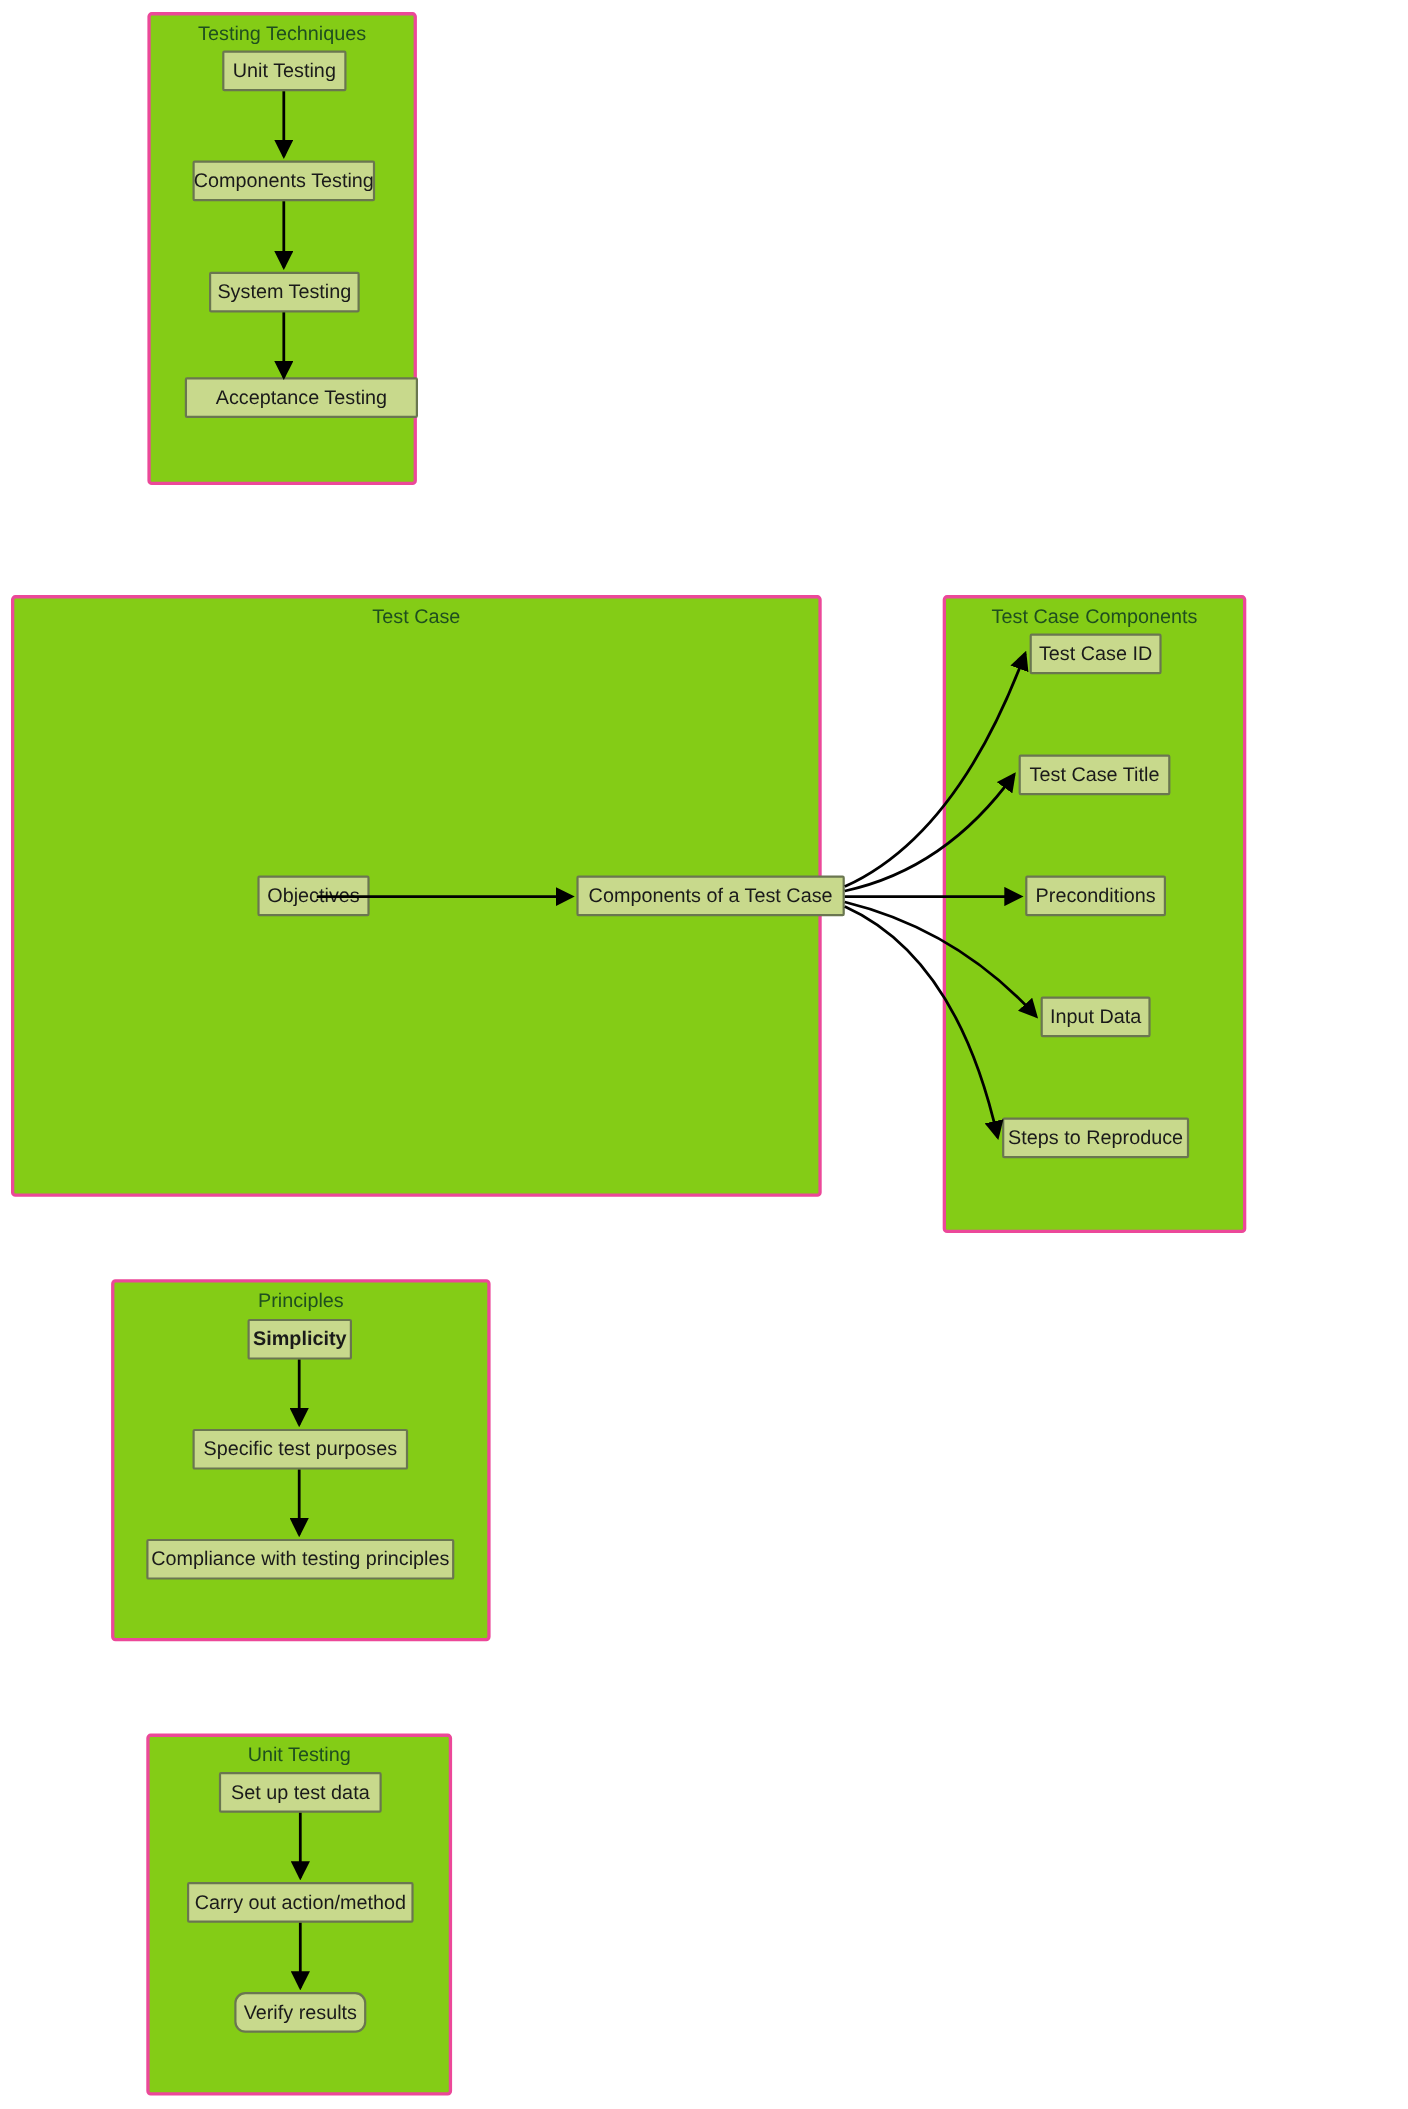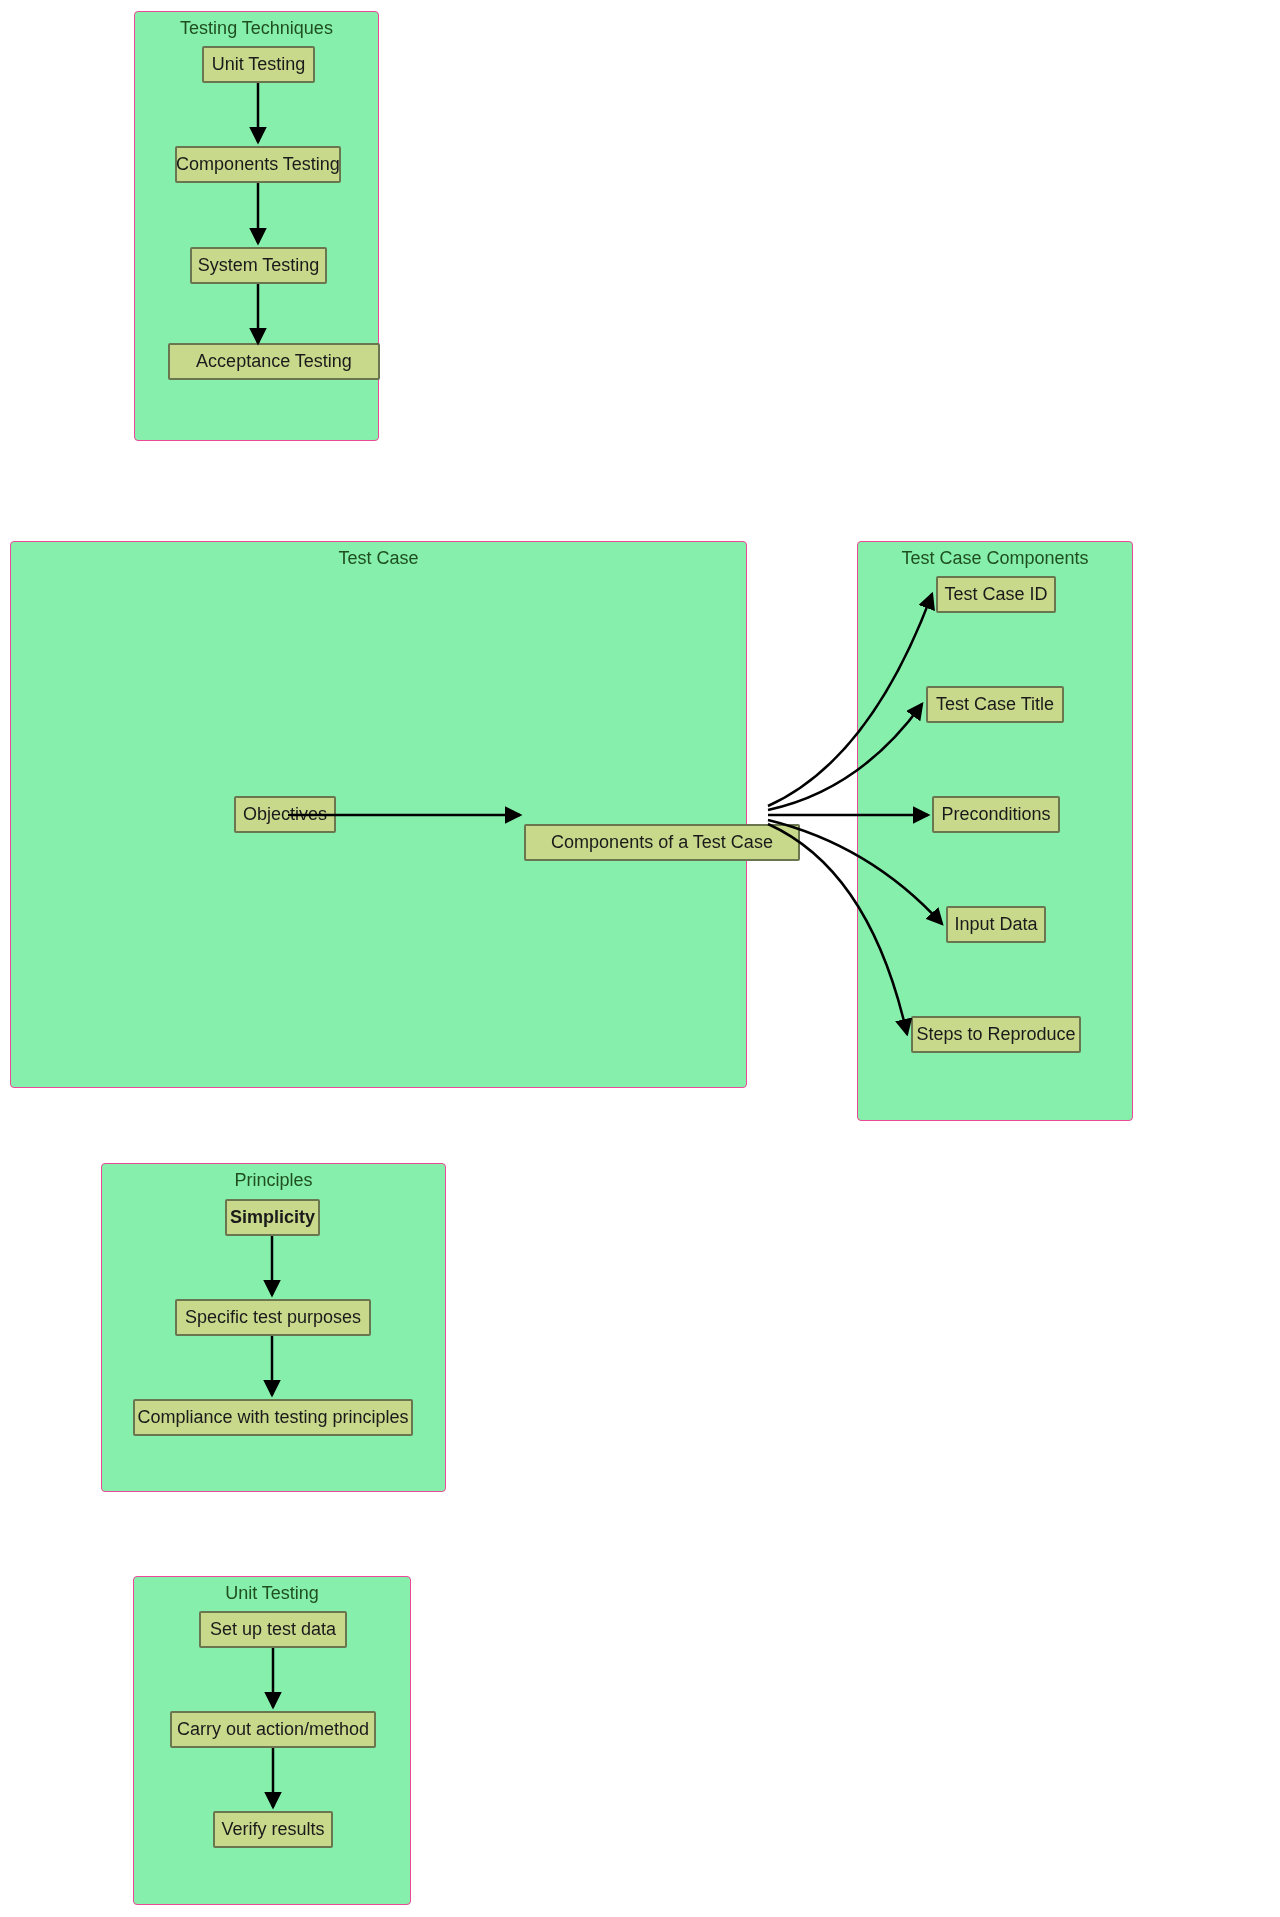--- a/index.html
+++ b/index.html
@@ -5,22 +5,22 @@
   * { box-sizing: border-box; margin: 0; padding: 0; }
   body {
     font-family: Arial, Helvetica, sans-serif;
     background: #ffffff;
     position: relative;
     width: 1280px;
     height: 1917px;
   }
   .cluster {
     position: absolute;
-    background: #86efac;
-    border: 1px solid #ec4899;
+    background: #84cc16;
+    border: 3px solid #ec4899;
     border-radius: 4px;
   }
   .cluster-title {
     position: absolute;
     top: 6px;
     left: 0;
     width: 100%;
     text-align: center;
     color: #1f4f1f;
     font-size: 18px;
@@ -55,21 +55,21 @@
 </div>
 <div class="node" style="left:202px; top:46px; width:113px; height:37px;">Unit Testing</div>
 <div class="node" style="left:175px; top:146px; width:166px; height:37px;">Components Testing</div>
 <div class="node" style="left:190px; top:247px; width:137px; height:37px;">System Testing</div>
 <div class="node" style="left:168px; top:343px; width:212px; height:37px;">Acceptance Testing</div>
 
 <div class="cluster" style="left:10px; top:541px; width:737px; height:547px;">
   <div class="cluster-title">Test Case</div>
 </div>
 <div class="node" style="left:186px; top:796px; width:102px; height:37px;margin-left:48px;">Objectives</div>
-<div class="node" style="left:524px; top:796px; width:276px; height:37px;margin-top:28px;">Components of a Test Case</div>
+<div class="node" style="left:524px; top:796px; width:244px; height:37px;">Components of a Test Case</div>
 
 <div class="cluster" style="left:857px; top:541px; width:276px; height:580px;">
   <div class="cluster-title">Test Case Components</div>
 </div>
 <div class="node" style="left:936px; top:576px; width:120px; height:37px;">Test Case ID</div>
 <div class="node" style="left:926px; top:686px; width:138px; height:37px;">Test Case Title</div>
 <div class="node" style="left:932px; top:796px; width:128px; height:37px;">Preconditions</div>
 <div class="node" style="left:946px; top:906px; width:100px; height:37px;">Input Data</div>
 <div class="node" style="left:911px; top:1016px; width:170px; height:37px;">Steps to Reproduce</div>
 
@@ -78,21 +78,21 @@
 </div>
 <div class="node" style="left:225px; top:1199px; width:95px; height:37px;font-weight:bold;">Simplicity</div>
 <div class="node" style="left:175px; top:1299px; width:196px; height:37px;">Specific test purposes</div>
 <div class="node" style="left:133px; top:1399px; width:280px; height:37px;">Compliance with testing principles</div>
 
 <div class="cluster" style="left:133px; top:1576px; width:278px; height:329px;">
   <div class="cluster-title">Unit Testing</div>
 </div>
 <div class="node" style="left:199px; top:1611px; width:148px; height:37px;">Set up test data</div>
 <div class="node" style="left:170px; top:1711px; width:206px; height:37px;">Carry out action/method</div>
-<div class="node" style="left:213px; top:1811px; width:120px; height:37px;">Verify results</div>
+<div class="node" style="left:213px; top:1811px; width:120px; height:37px;border-radius:10px;">Verify results</div>
 
 <svg class="edges">
   <defs>
     <marker id="arrowhead" markerWidth="7" markerHeight="7" refX="6" refY="3.5" orient="auto">
       <polygon points="0 0, 7 3.5, 0 7" fill="#000"></polygon>
     </marker>
   </defs>
 
   <line x1="258" y1="83" x2="258" y2="142" stroke="#000" stroke-width="2.5" marker-end="url(#arrowhead)"></line>
   <line x1="258" y1="183" x2="258" y2="243" stroke="#000" stroke-width="2.5" marker-end="url(#arrowhead)"></line>

